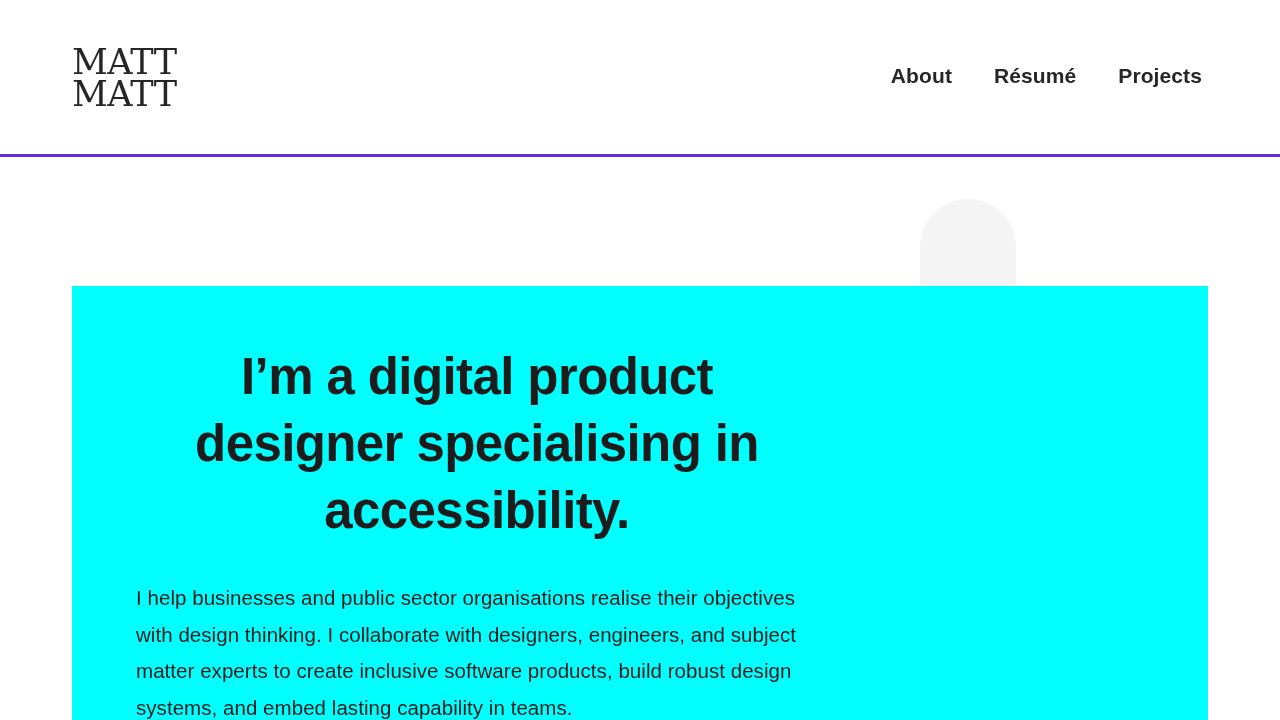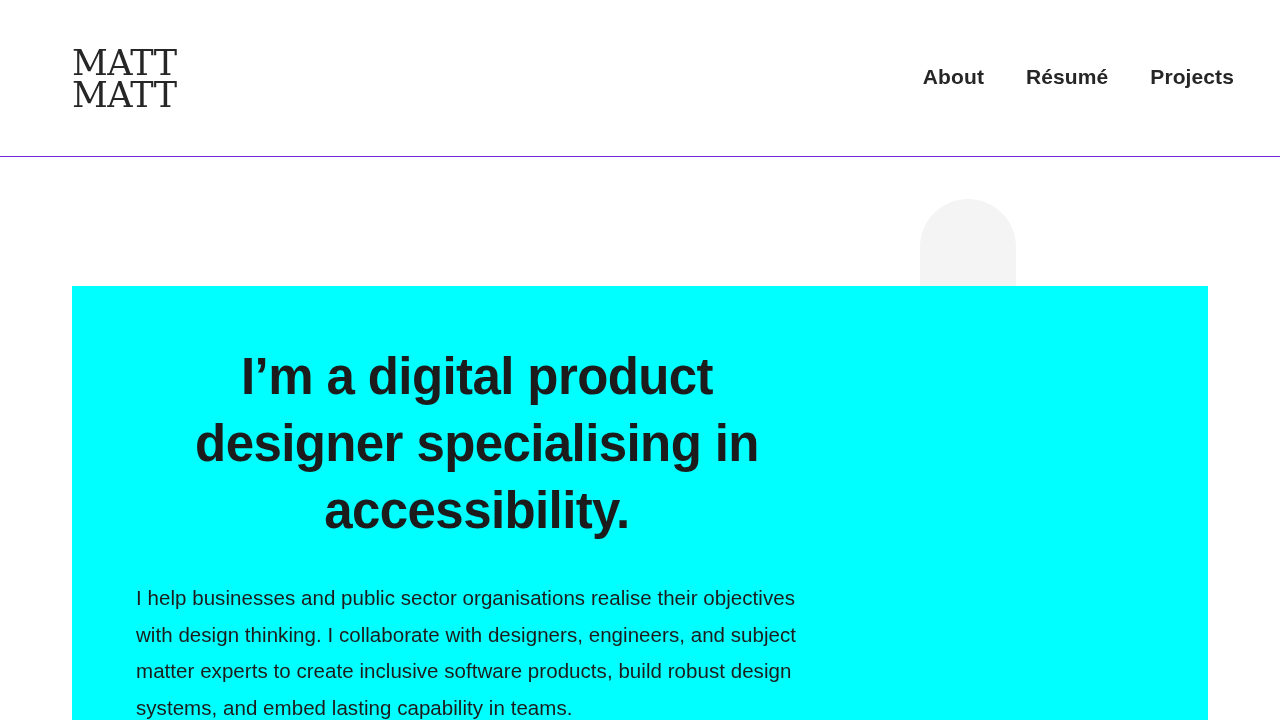--- a/index.html
+++ b/index.html
@@ -18,21 +18,21 @@
     position: relative;
   }
 
   
   .site-header {
     position: absolute;
     top: 0; left: 0;
     width: 1280px;
     height: 157px;
     background: #ffffff;
-    border-bottom: 1px solid #6d28d9;
+    border-bottom: 3px solid #6d28d9;
     display: flex;
     align-items: center;
     justify-content: space-between;
     z-index: 30;
   }
 
   .brand {
     margin-left: 72px;
     text-decoration: none;
     color: #262626;
@@ -40,21 +40,21 @@
     font-family: "DejaVu Serif", "Liberation Serif", serif;
     font-weight: 400;
     font-size: 35px;
     line-height: 0.92;
     letter-spacing: -0.5px;
     margin-top: 2px;
   }
   .brand-line { display: block; white-space: nowrap; }
 
   .main-nav {
-    margin-right: 44px;
+    margin-right: 76px;
     display: flex;
     align-items: center;
     gap: 38px;
     margin-top: -4px;
   }
   .nav-link {
     text-decoration: none;
     color: #262626;
     font-size: 21px;
     font-weight: bold;

